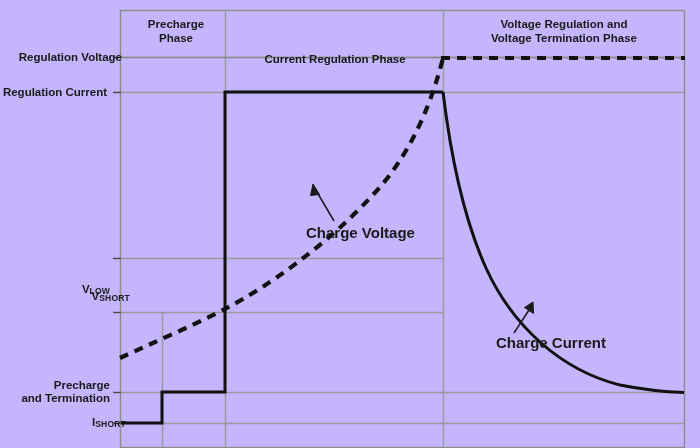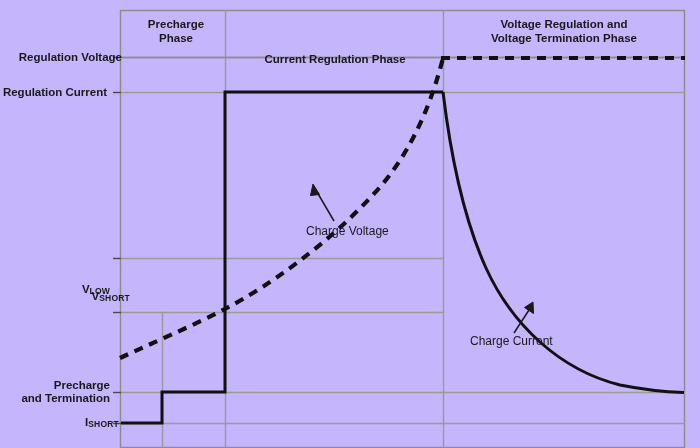--- a/index.html
+++ b/index.html
@@ -51,22 +51,22 @@
     font-family: "Liberation Sans", sans-serif;
     font-size: 11.5px;
     font-weight: bold;
     color: #1a1a1a;
     text-align: center;
     line-height: 14px;
   }
   .curve-annotation {
     position: absolute;
     font-family: "Liberation Sans", sans-serif;
-    font-size: 12px;
-    font-weight: normal;
+    font-size: 15px;
+    font-weight: bold;
     color: #1a1a1a;
     white-space: nowrap;
   }
 </style>
 </head>
 <body>
 
 <div id="figure">
 
   <svg width="700" height="448" viewBox="0 0 700 448">
@@ -149,25 +149,25 @@
 
   <div class="axis-label" style="left:0px; top:290px; width:110px;margin-left:20px;">
     <span>V</span><sub>SHORT</sub>
   </div>
 
   <div class="axis-label two-line" style="left:0px; top:379px; width:110px;">
     <div>Precharge</div>
     <div>and Termination</div>
   </div>
 
-  <div class="axis-label" style="left:9px; top:416px; width:110px;">
+  <div class="axis-label" style="left:16px; top:416px; width:110px;">
     <span>I</span><sub>SHORT</sub>
   </div>
 
   <div class="curve-annotation" style="left:306px; top:224px;">
     <span>Charge Voltage</span>
   </div>
 
-  <div class="curve-annotation" style="left:470px; top:334px;">
+  <div class="curve-annotation" style="left:496px; top:334px;">
     <span>Charge Current</span>
   </div>
 
 </div>
 
 </body></html>

